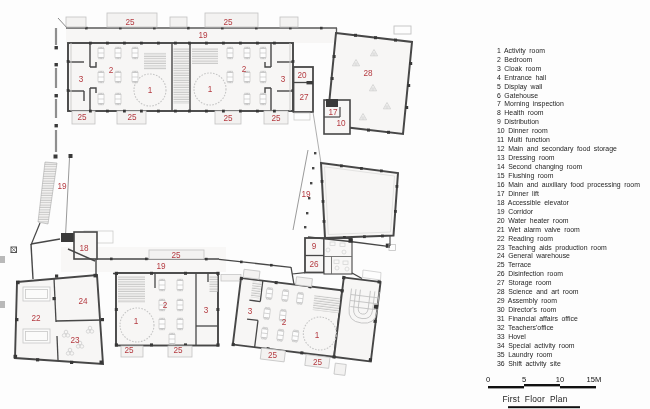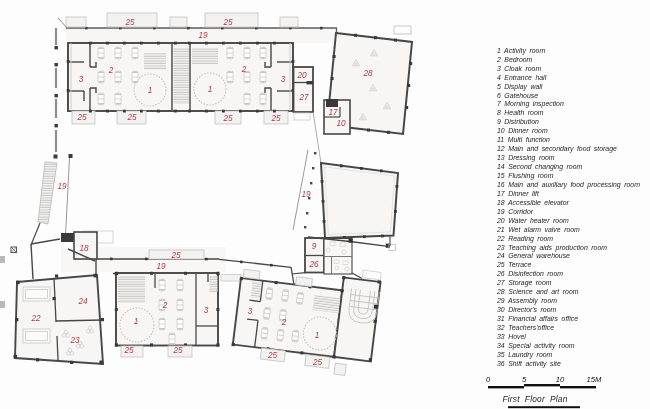--- a/index.html
+++ b/index.html
@@ -1,16 +1,16 @@
 <!DOCTYPE html>
 <html><head>
 <meta charset="utf-8">
 <style>
 html,body{margin:0;padding:0;background:#ffffff;}
-#wrap{position:relative;width:650px;height:409px;background:#fdfdfd;overflow:hidden;font-family:"Liberation Sans",sans-serif;font-style:italic;}
+#wrap{position:relative;width:650px;height:409px;background:#fdfdfd;overflow:hidden;font-family:"Liberation Sans",sans-serif;}
 svg{position:absolute;left:0;top:0;}
 text{font-family:"Liberation Sans",sans-serif;}
 .red{fill:#b43a40;font-size:8.2px;text-anchor:middle;}
 .leg{fill:#252525;font-size:6.9px;word-spacing:1.6px;}
 </style>
 </head>
 <body>
 <div id="wrap">
 <svg width="650" height="409" viewBox="0 0 650 409">
 <defs>

